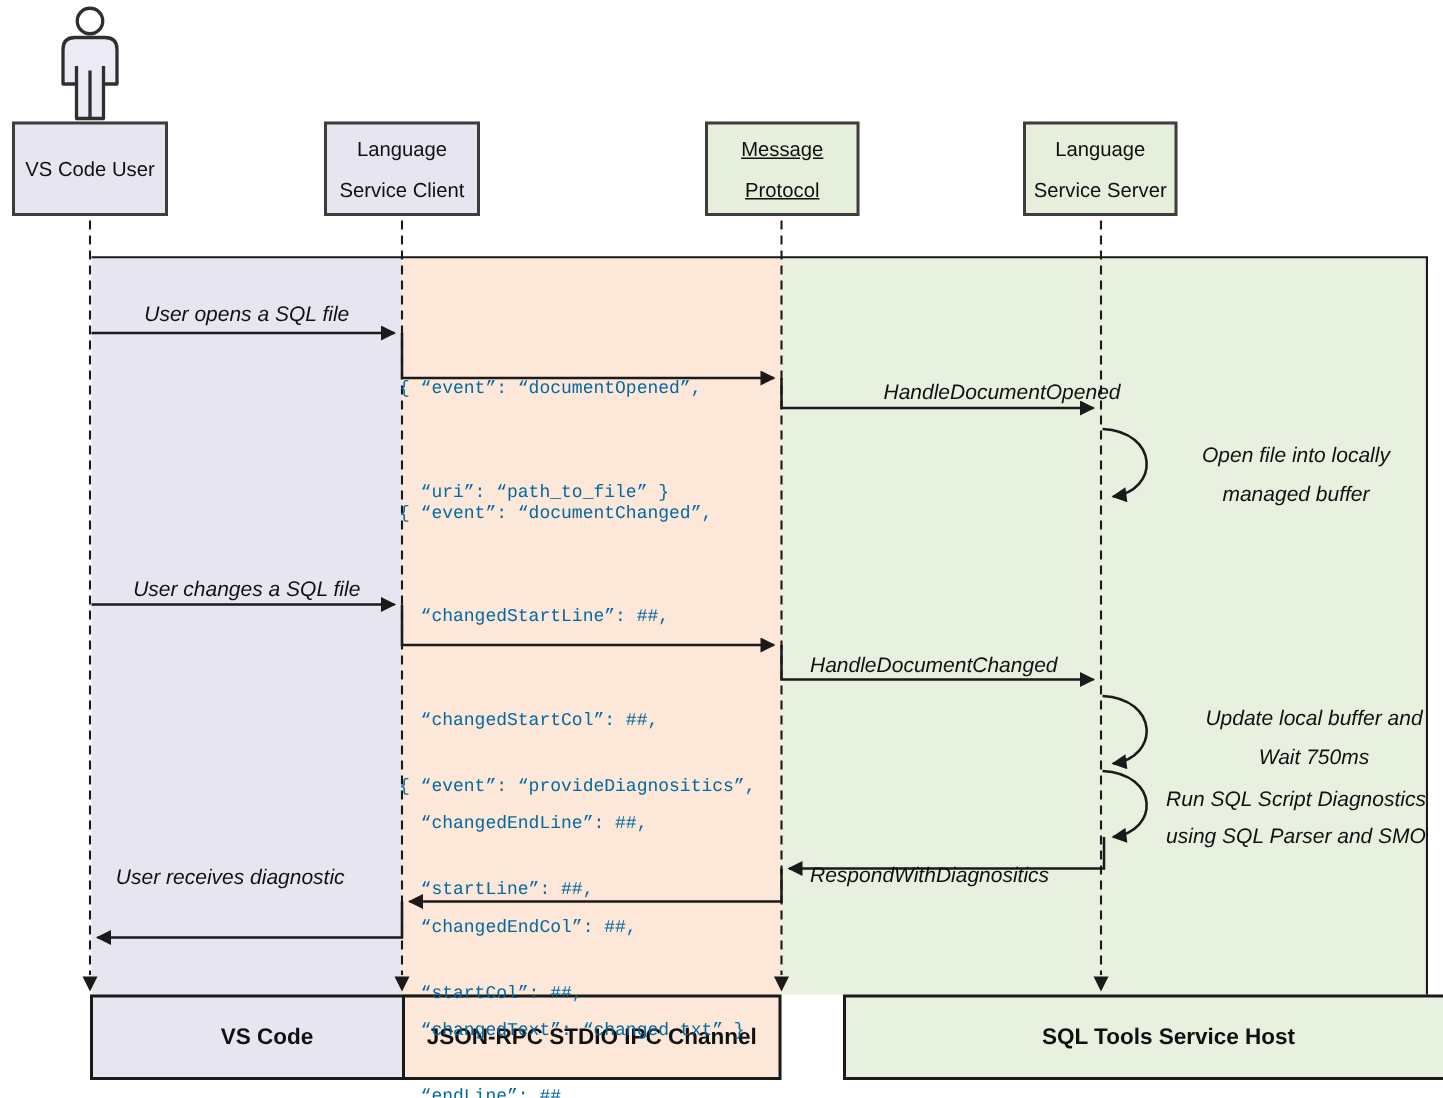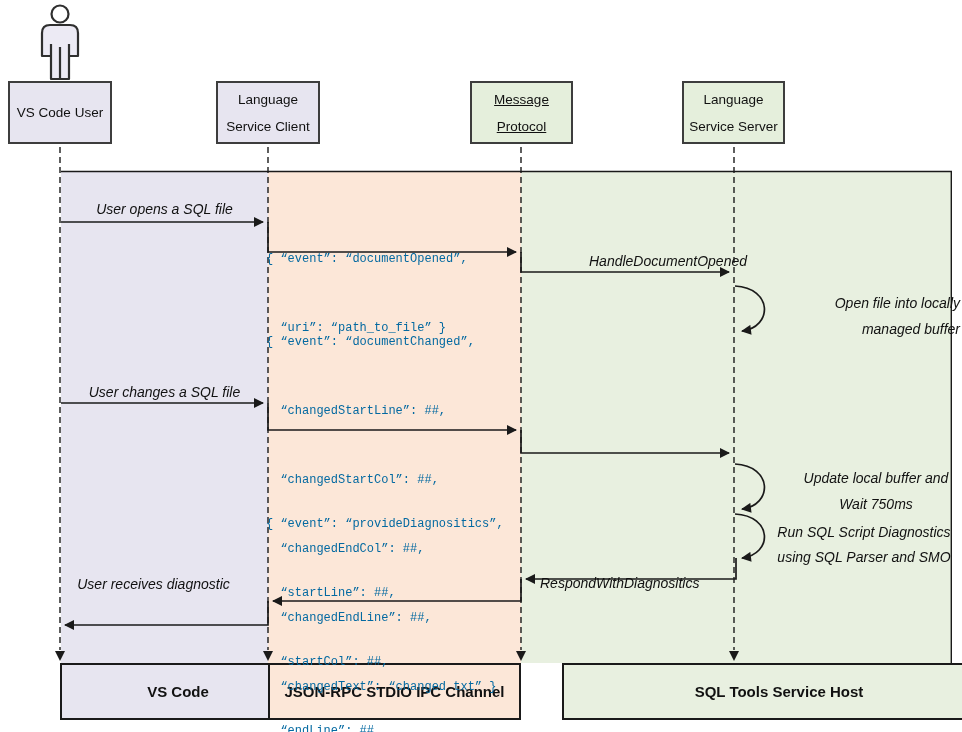--- a/index.html
+++ b/index.html
@@ -112,45 +112,46 @@
     </g>
   </svg>
 
   <div class="lbl ctr" style="left:61px; width:207px; top:200px;">User opens a SQL file</div>
   <div class="lbl ctr" style="left:61px; width:207px; top:383px;">User changes a SQL file</div>
   <div class="note" style="left:61px; width:185px; top:571px;">
     <div>User receives diagnostic</div>
   </div>
 
   <div class="lbl" style="left:543px; top:252px;margin-left:46px;">HandleDocumentOpened</div>
+  <div class="lbl" style="left:540px; top:434px;">HandleDocumentChanged</div>
   <div class="lbl" style="left:540px; top:558px;margin-top:16px;">RespondWithDiagnositics</div>
 
-  <div class="note" style="left:768px; width:192px; top:290px;text-align:right;">
+  <div class="note" style="left:768px; width:192px; top:290px;">
     <div>Open file into locally</div>
     <div>managed buffer</div>
   </div>
   <div class="note" style="left:780px; width:192px; top:465px;">
     <div>Update local buffer and</div>
     <div>Wait 750ms</div>
   </div>
   <div class="note" style="left:768px; width:192px; top:520px; line-height:25px;">
     <div>Run SQL Script Diagnostics</div>
     <div>using SQL Parser and SMO</div>
   </div>
 
   <div class="mono" style="left:266px; top:202px;">
     <div>{ “event”: “documentOpened”,</div>
     <div>  “uri”: “path_to_file” }</div>
   </div>
   <div class="mono" style="left:266px; top:285px;">
     <div>{ “event”: “documentChanged”,</div>
     <div>  “changedStartLine”: ##,</div>
     <div>  “changedStartCol”: ##,</div>
+    <div>  “changedEndLine”: ##,</div>
     <div>  “changedEndCol”: ##,</div>
-    <div>  “changedEndLine”: ##,</div>
     <div>  “changedText”: “changed txt” }</div>
   </div>
   <div class="mono" style="left:266px; top:467px;">
     <div>{ “event”: “provideDiagnositics”,</div>
     <div>  “startLine”: ##,</div>
     <div>  “startCol”: ##,</div>
     <div>  “endLine”: ##,</div>
     
     
   </div>

